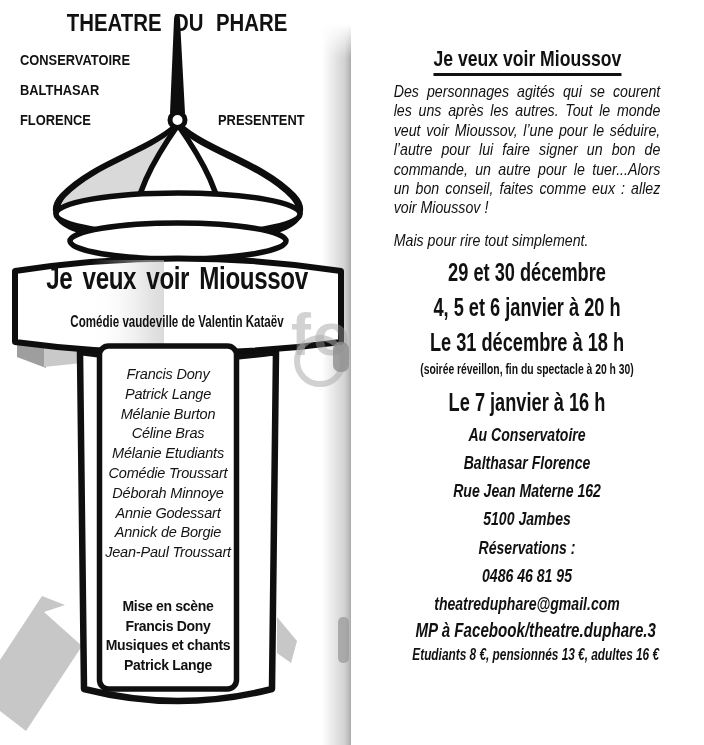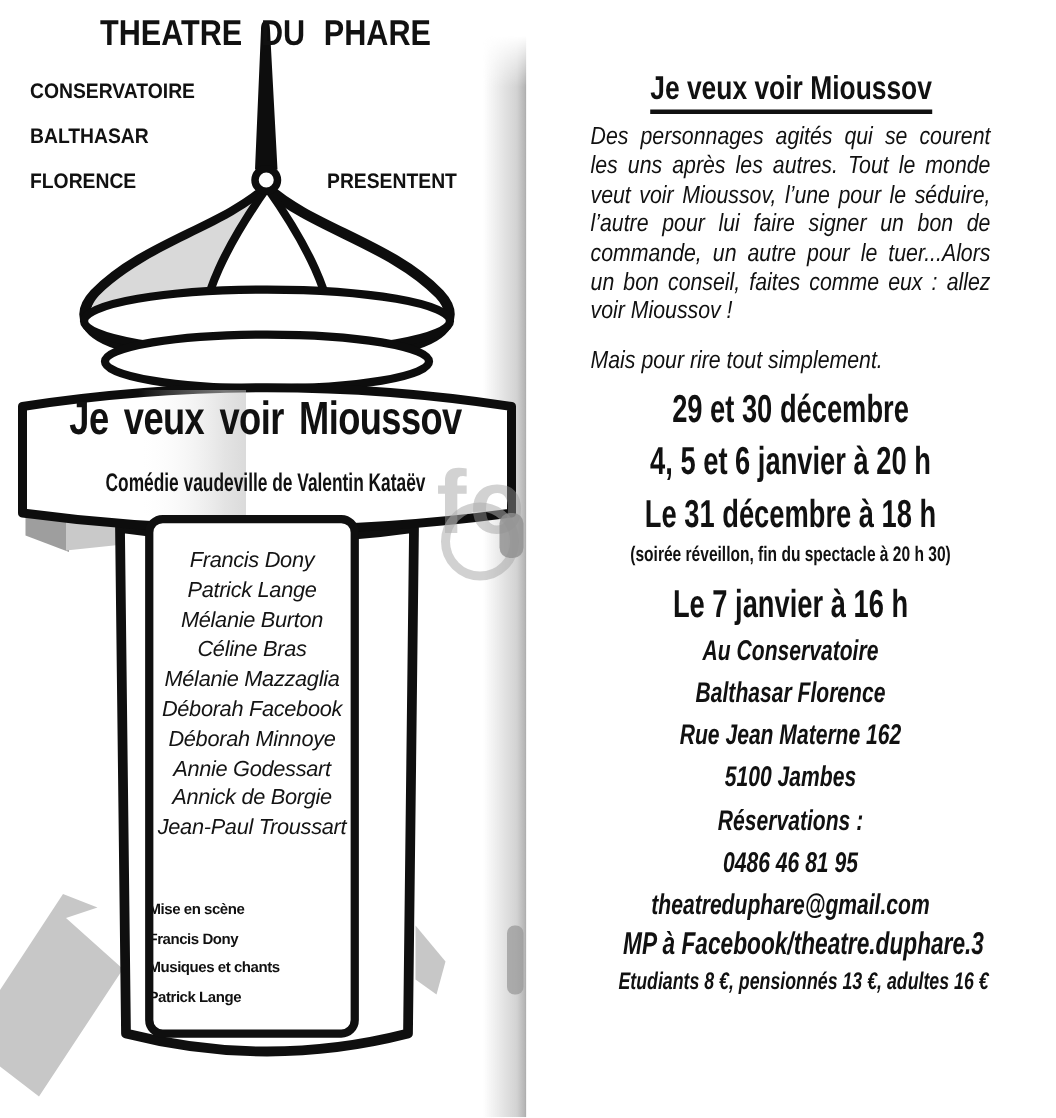--- a/index.html
+++ b/index.html
@@ -23,22 +23,22 @@
             word-spacing:8px;transform:scaleX(.85);transform-origin:center;}
   .org-line{left:20px;font-weight:bold;font-size:14px;transform:scaleX(.92);transform-origin:left;}
   #org-1{top:52px;} #org-2{top:82px;} #org-3{top:112px;}
   #presents{left:218px;top:112px;font-weight:bold;font-size:14px;transform:scaleX(.92);transform-origin:left;}
   #band-title{left:0;top:261px;width:354px;text-align:center;font-weight:bold;font-size:31px;
               letter-spacing:-.5px;word-spacing:5px;transform:scaleX(.78);transform-origin:center;}
   #band-sub{left:0;top:312px;width:354px;text-align:center;font-weight:bold;font-size:17px;
             transform:scaleX(.68);transform-origin:center;}
   #cast-list{left:99px;top:365px;width:138px;text-align:center;font-style:italic;
              font-size:14.5px;line-height:19.8px;letter-spacing:-.2px;color:#141414;white-space:nowrap;}
-  #crew-list{left:99px;top:597px;width:138px;text-align:left;font-weight:bold;
-             font-size:10px;line-height:19.6px;letter-spacing:-.3px;white-space:nowrap;}
+  #crew-list{left:99px;top:597px;width:138px;text-align:center;font-weight:bold;
+             font-size:14px;line-height:19.6px;letter-spacing:-.3px;white-space:nowrap;}
   
   #right-col{left:372px;top:0;width:310px;z-index:4;}
   .rrow{position:absolute;left:0;width:310px;text-align:center;white-space:nowrap;}
   #r-heading-wrap{top:46px;}
   #r-heading{display:inline-block;font-weight:bold;font-size:22px;border-bottom:3px solid #111;
              padding-bottom:1px;transform:scaleX(.8);transform-origin:center;}
   #r-synopsis{top:82px;text-align:justify;font-style:italic;font-size:16.5px;line-height:19.4px;
               transform:scaleX(.86);transform-origin:center;white-space:normal;}
   #r-tagline{top:231px;text-align:left;font-style:italic;font-size:16.5px;
              transform:scaleX(.86);transform-origin:center;}
@@ -102,22 +102,22 @@
 <div class="abs ltxt" id="presents">PRESENTENT</div>
 
 <div class="abs ltxt" id="band-title">Je veux voir Mioussov</div>
 <div class="abs ltxt" id="band-sub">Comédie vaudeville de Valentin Kataëv</div>
 
 <div class="abs ltxt" id="cast-list">
   <div>Francis Dony</div>
   <div>Patrick Lange</div>
   <div>Mélanie Burton</div>
   <div>Céline Bras</div>
-  <div>Mélanie Mazzaglia</div>
-  <div>Déborah Facebook</div>
+  <div>Mélanie Etudiants</div>
+  <div>Comédie Troussart</div>
   <div>Déborah Minnoye</div>
   <div>Annie Godessart</div>
   <div>Annick de Borgie</div>
   <div>Jean-Paul Troussart</div>
 </div>
 
 <div class="abs ltxt" id="crew-list">
   <div>Mise en scène</div>
   <div>Francis Dony</div>
   <div>Musiques et chants</div>

